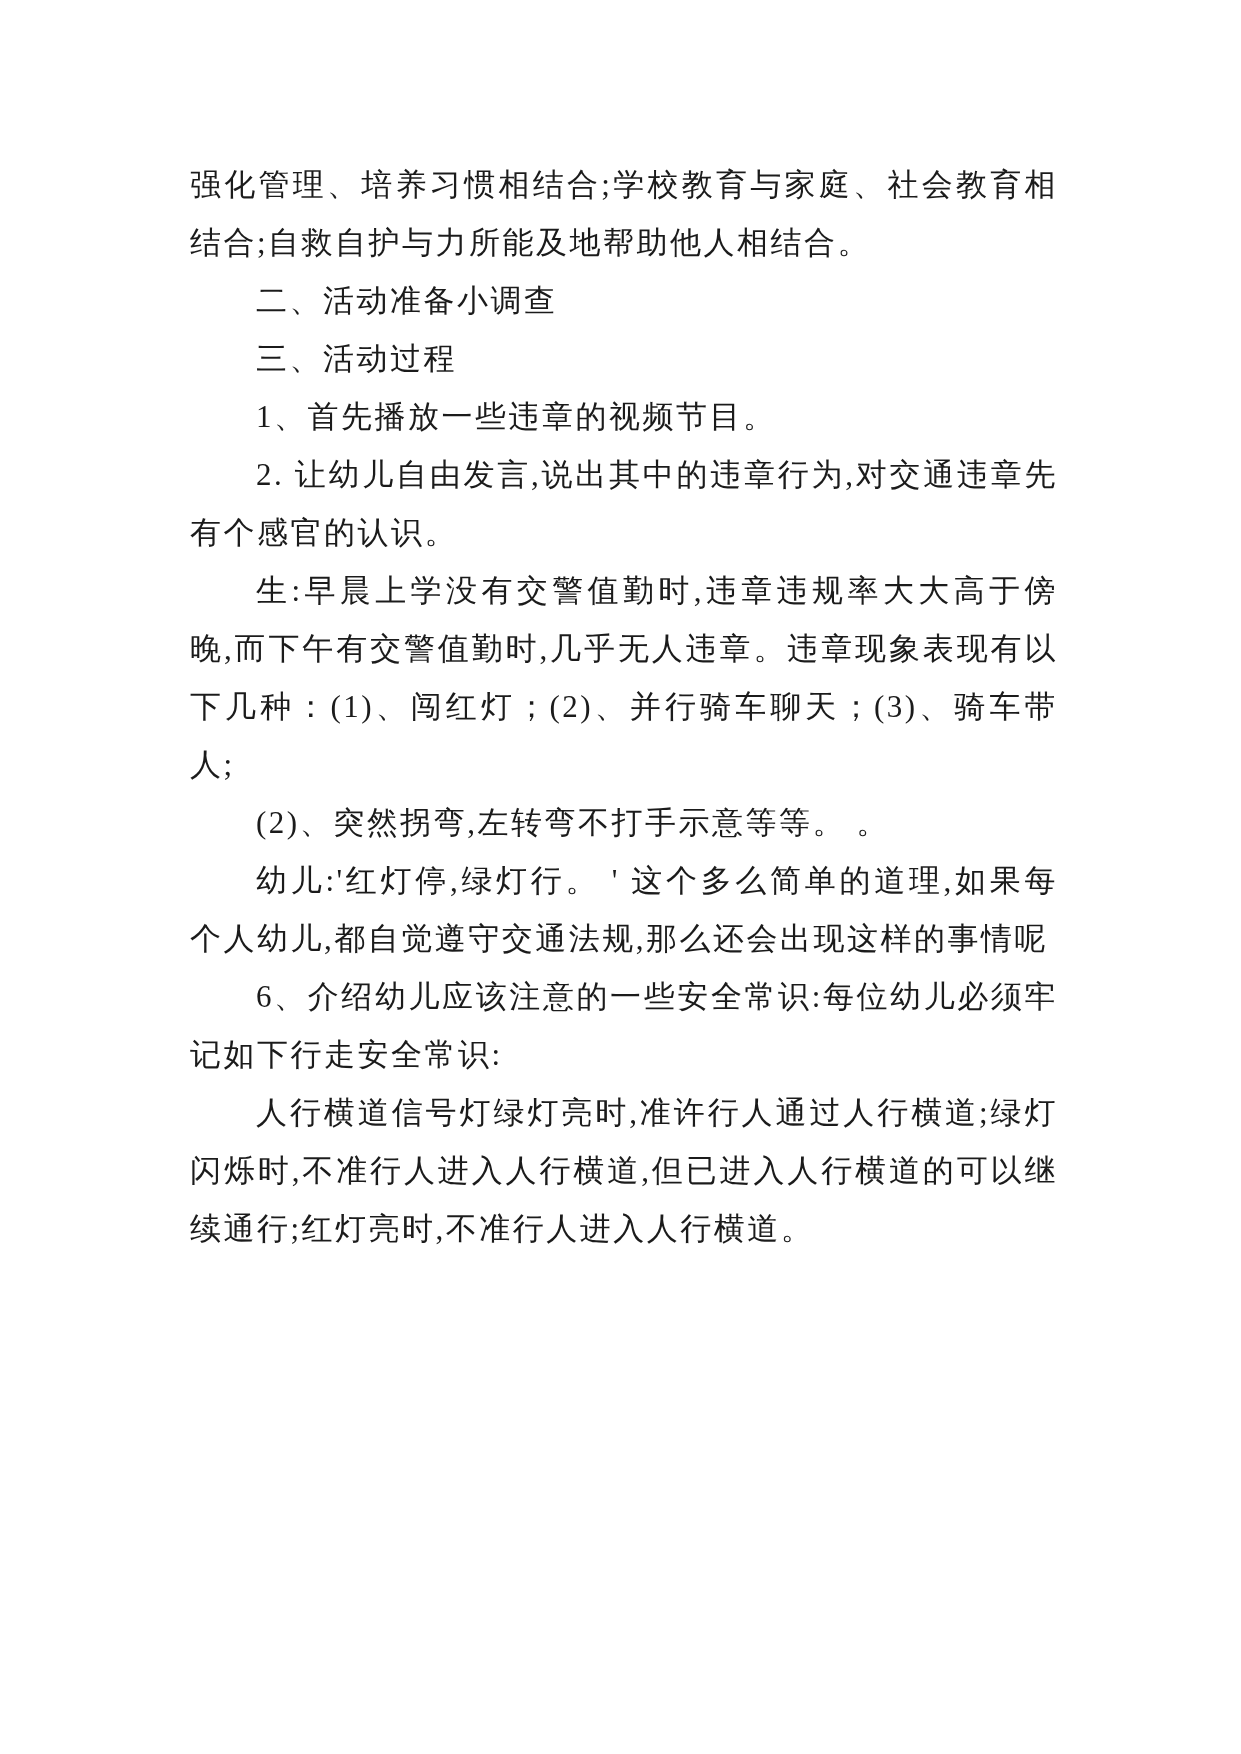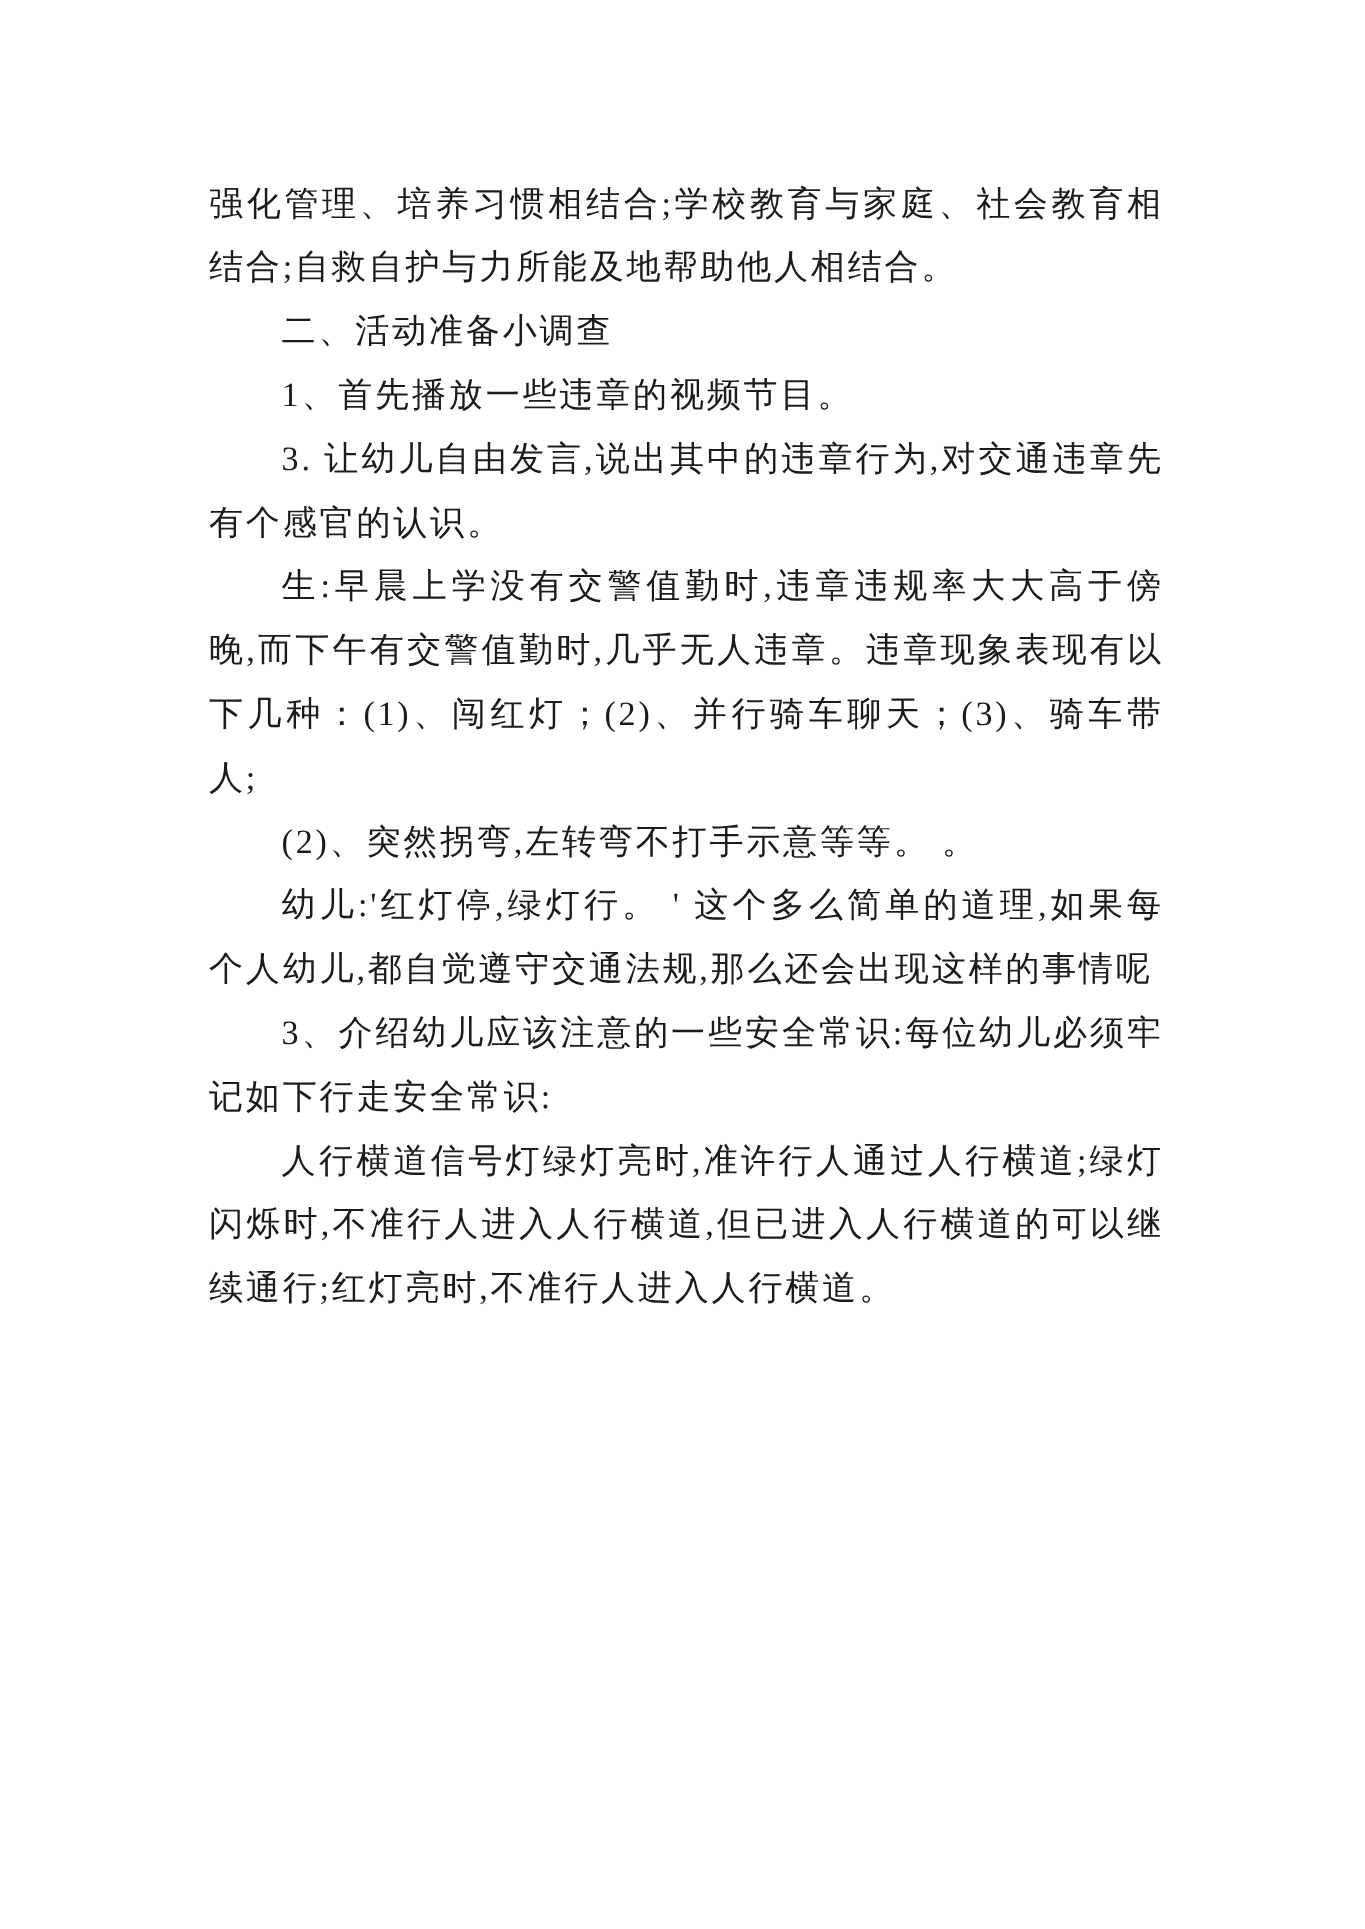--- a/index.html
+++ b/index.html
@@ -41,21 +41,22 @@
     text-indent: 0;
   }
 </style>
 </head>
 <body>
 
 <div class="page">
   <div class="doc">
     <p class="cont">强化管理、培养习惯相结合;学校教育与家庭、社会教育相结合;自救自护与力所能及地帮助他人相结合。</p>
     <p>二、活动准备小调查</p>
+    <p>三、活动过程</p>
     <p>1、首先播放一些违章的视频节目。</p>
-    <p>3. 让幼儿自由发言,说出其中的违章行为,对交通违章先有个感官的认识。</p>
+    <p>2. 让幼儿自由发言,说出其中的违章行为,对交通违章先有个感官的认识。</p>
     <p>生:早晨上学没有交警值勤时,违章违规率大大高于傍晚,而下午有交警值勤时,几乎无人违章。违章现象表现有以下几种：(1)、闯红灯；(2)、并行骑车聊天；(3)、骑车带人;</p>
     <p>(2)、突然拐弯,左转弯不打手示意等等。 。</p>
     <p>幼儿:'红灯停,绿灯行。 ' 这个多么简单的道理,如果每个人幼儿,都自觉遵守交通法规,那么还会出现这样的事情呢</p>
-    <p>3、介绍幼儿应该注意的一些安全常识:每位幼儿必须牢记如下行走安全常识:</p>
+    <p>6、介绍幼儿应该注意的一些安全常识:每位幼儿必须牢记如下行走安全常识:</p>
     <p>人行横道信号灯绿灯亮时,准许行人通过人行横道;绿灯闪烁时,不准行人进入人行横道,但已进入人行横道的可以继续通行;红灯亮时,不准行人进入人行横道。</p>
   </div>
 </div>
 
 </body></html>

